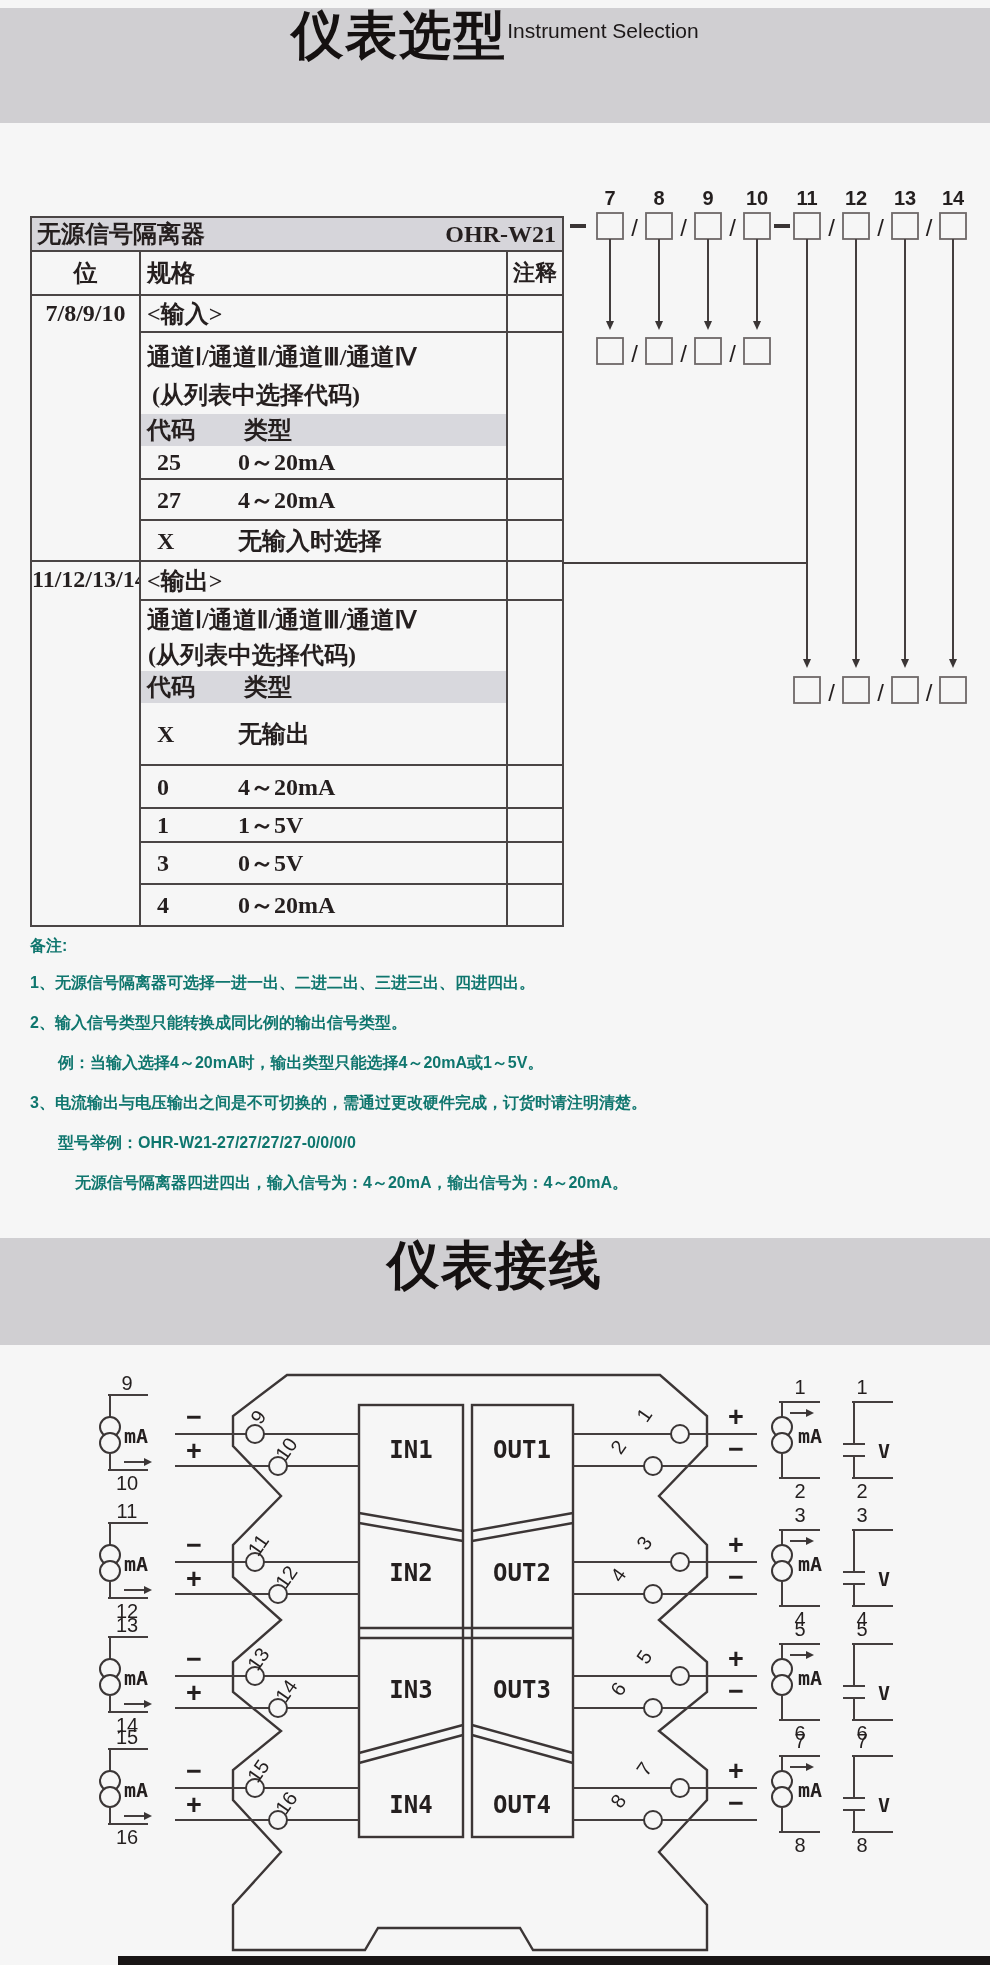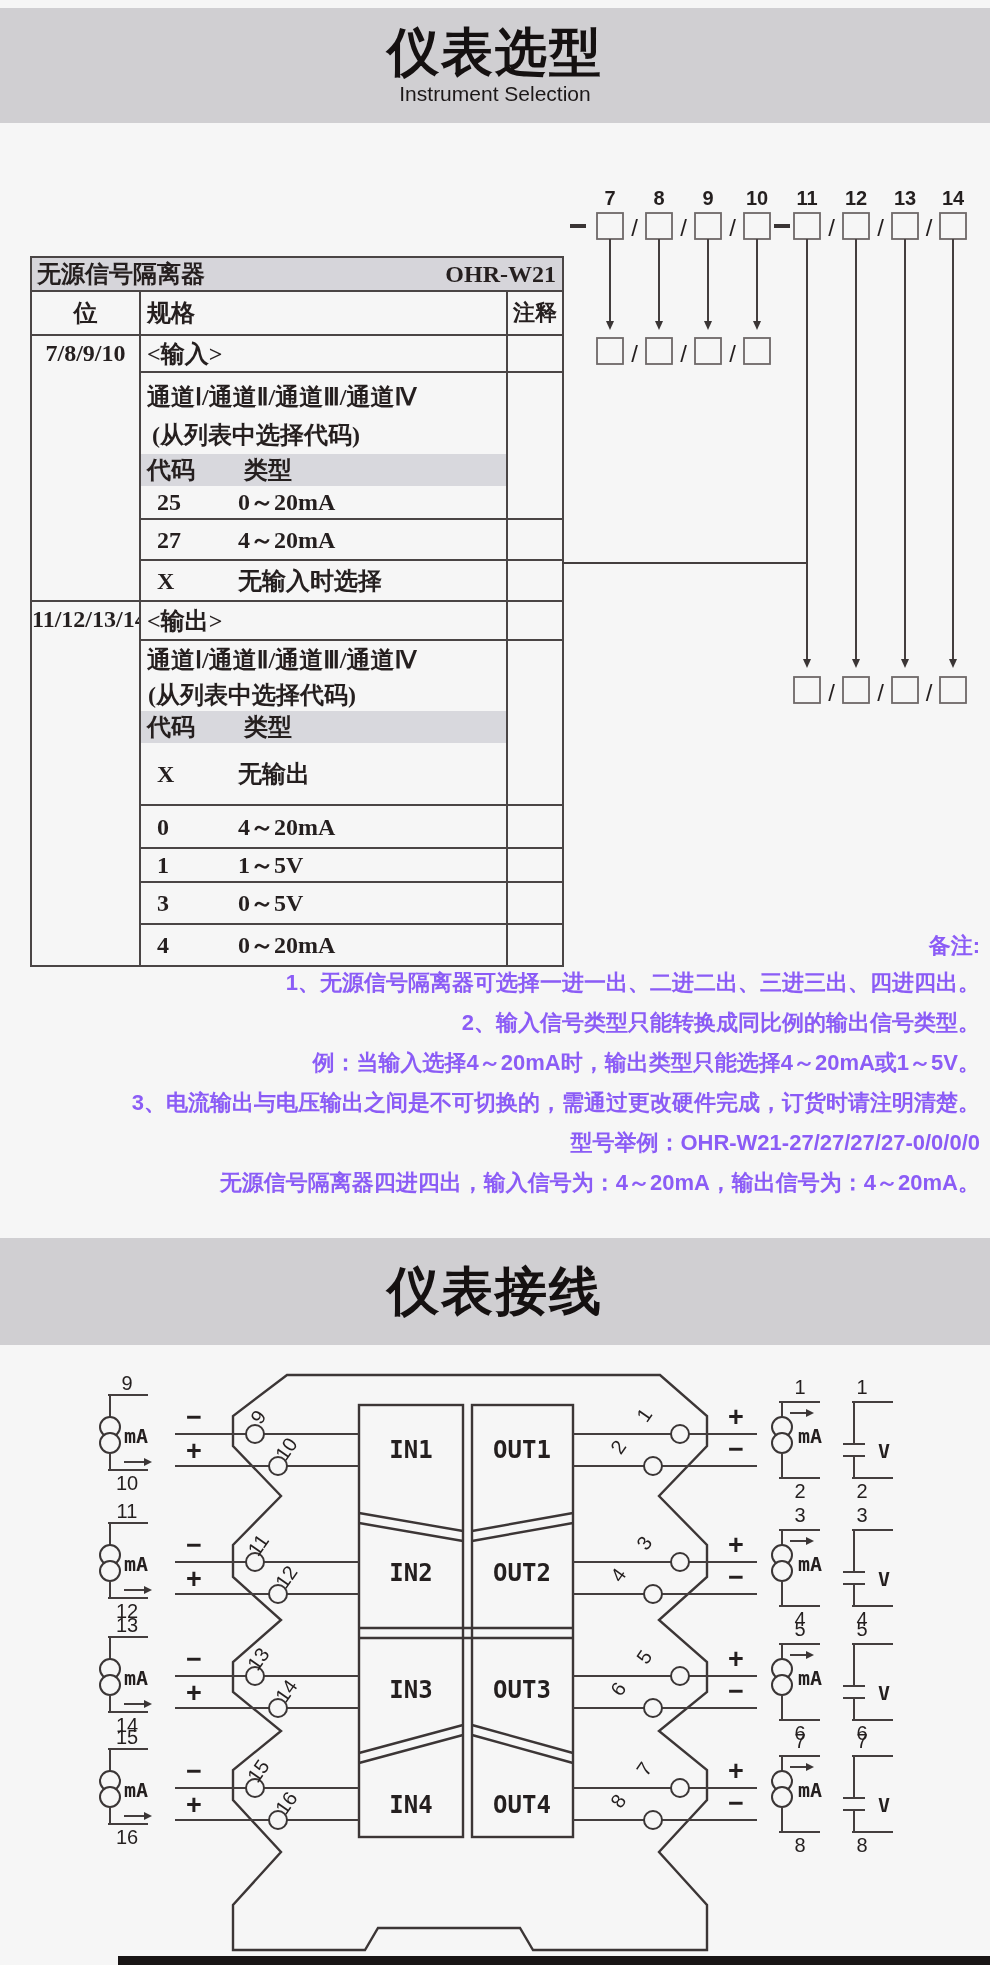--- a/index.html
+++ b/index.html
@@ -1,46 +1,46 @@
 <!DOCTYPE html>
 <html><head>
 <meta charset="utf-8">
 <style>
   html,body{margin:0;padding:0;background:#e8e8e8;}
   .page{position:relative;width:990px;height:1965px;background:#f6f6f6;overflow:hidden;
         font-family:"Liberation Sans",sans-serif;color:#241f1f;}
   
   .banner{position:absolute;left:0;width:990px;background:#d0cfd2;text-align:center;
-          display:flex;flex-direction:column;justify-content:center;}
+          display:flex;flex-direction:row;justify-content:center;}
   .banner .t{font-family:"Liberation Sans",sans-serif;font-weight:bold;font-size:52px;
              line-height:1.05;color:#151111;letter-spacing:2px;}
-  .banner .s{font-size:21px;color:#1c1818;margin-top:3px;font-weight:400;}
+  .banner .s{font-size:21px;color:#1c1818;margin-top:11px;font-weight:400;}
   #banner-selection{top:8px;height:115px;}
   #banner-wiring{top:1238px;height:107px;}
   
   .sel-table{position:absolute;left:30px;top:216px;border-collapse:collapse;table-layout:fixed;
              width:532px;font-family:"Liberation Serif",serif;font-weight:bold;font-size:24px;color:#251f1f;}
   .sel-table td{padding:0;vertical-align:middle;overflow:hidden;}
-  .sel-table,.sel-table td{border:0 solid #4a4545;margin-top:40px;}
+  .sel-table,.sel-table td{border:0 solid #4a4545;}
   .sel-table{border-width:2px;}
   .vln{border-left-width:2px !important;}
   .bb td{border-bottom-width:2px;}
   .bbc{border-bottom-width:2px !important;}
   .hdr{background:#d6d5da;}
   .hdr .wrap{display:flex;justify-content:space-between;align-items:center;padding:0 6px 0 5px;font-size:24px;}
   .poscell{text-align:center;vertical-align:top !important;padding-top:4px !important;font-size:24px;}
   .spec{padding-left:6px !important;border-radius:12px;}
   .band{background:#d8d8dd;}
   .codelbl{display:inline-block;margin-left:6px;width:91px;}
   .coderow{display:inline-block;margin-left:16px;width:81px;}
   .chan1{line-height:40px;padding-top:4px;}
   .chan2{line-height:36px;padding-left:5px;}
   .notecol{}
   
-  .notes{position:absolute;left:30px;top:924px;width:950px;font-weight:bold;font-size:22px;color:#8b5cf6;text-align:right;}
+  .notes{position:absolute;left:30px;top:924px;width:950px;font-weight:bold;font-size:16px;color:#0f766e;}
   .notes .nh{height:38px;line-height:44px;}
   .notes .nl{height:40px;line-height:42px;}
   .ind1{margin-left:28px;}
   .ind2{margin-left:45px;}
   
   .ln{stroke:#443e3e;stroke-width:2;fill:none;}
   .lnh{stroke:#3c3636;stroke-width:2.4;fill:none;}
   .bx{fill:none;stroke:#6e6868;stroke-width:1.8;}
   .term{fill:#f6f6f6;stroke:#3a3535;stroke-width:2;}
   .ah{fill:#3a3535;stroke:none;}

